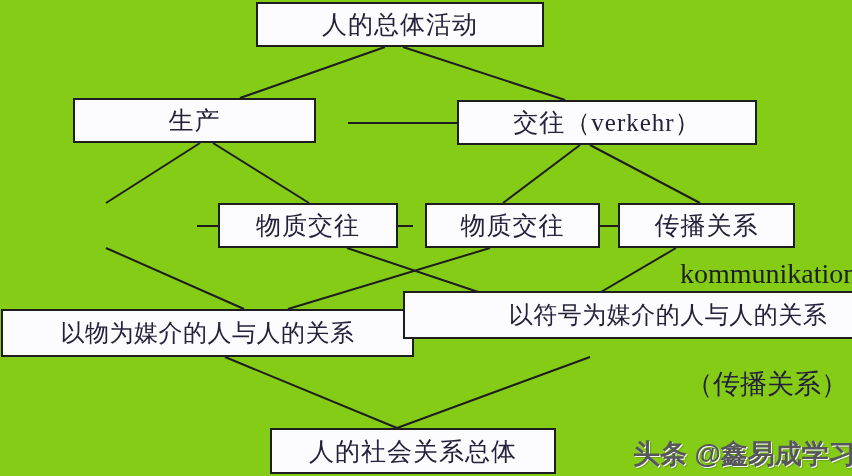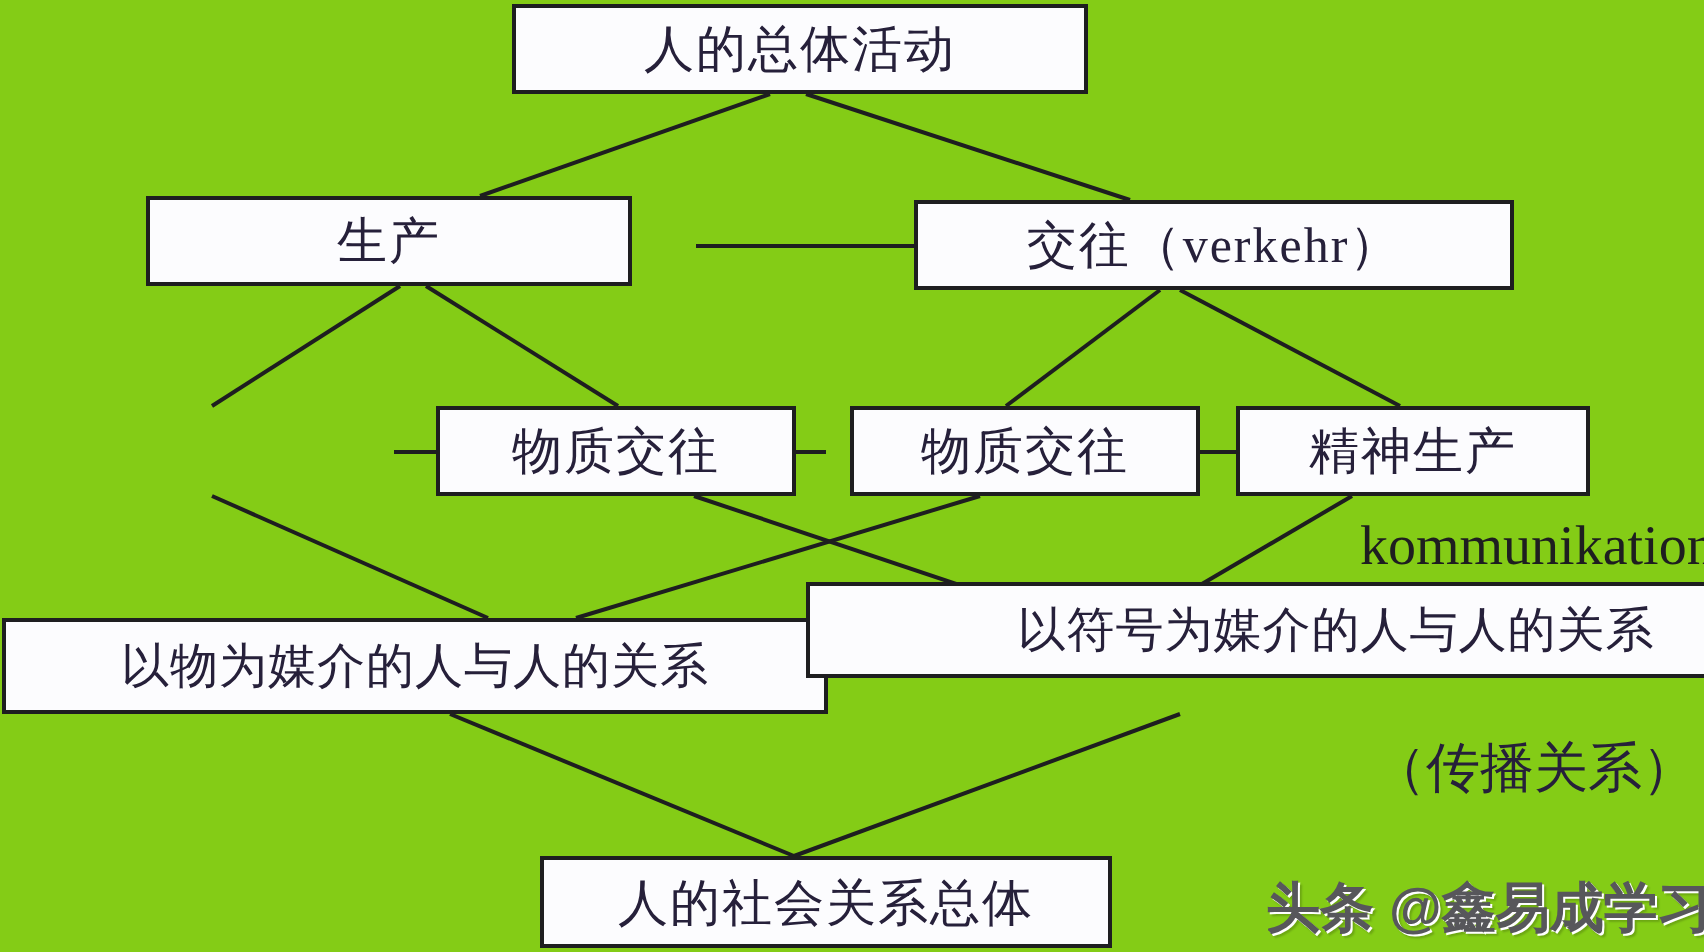--- a/index.html
+++ b/index.html
@@ -79,21 +79,21 @@
 
   <div class="node" id="n-spirprod">
     <span>物质交往</span>
   </div>
 
   <div class="node" id="n-matint">
     <span>物质交往</span>
   </div>
 
   <div class="node" id="n-spirint">
-    <span>精神生产</span>
+    <span>传播关系</span>
   </div>
 
   <div class="node wide" id="n-thing">
     <span>以物为媒介的人与人的关系</span>
   </div>
 
   <div class="node wide" id="n-symbol">
     <span>以符号为媒介的人与人的关系</span>
   </div>
 

